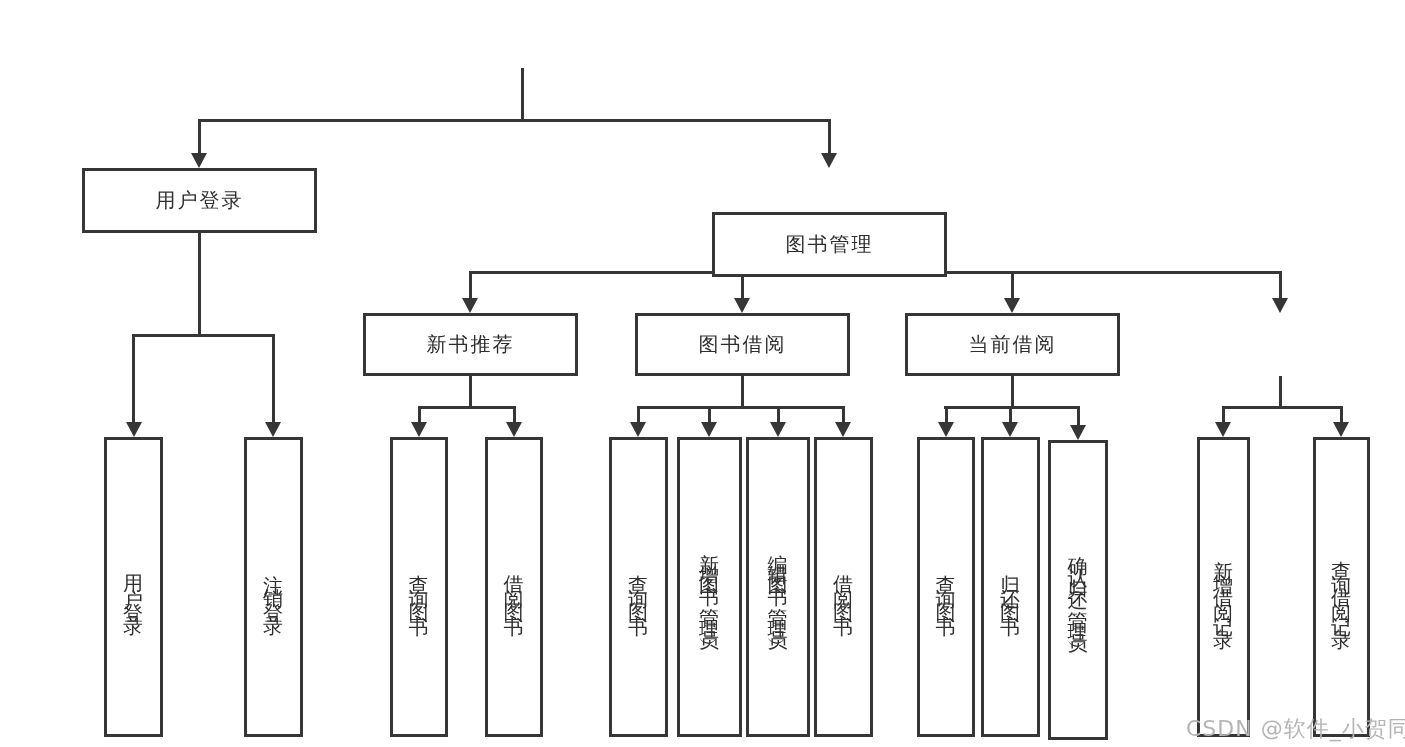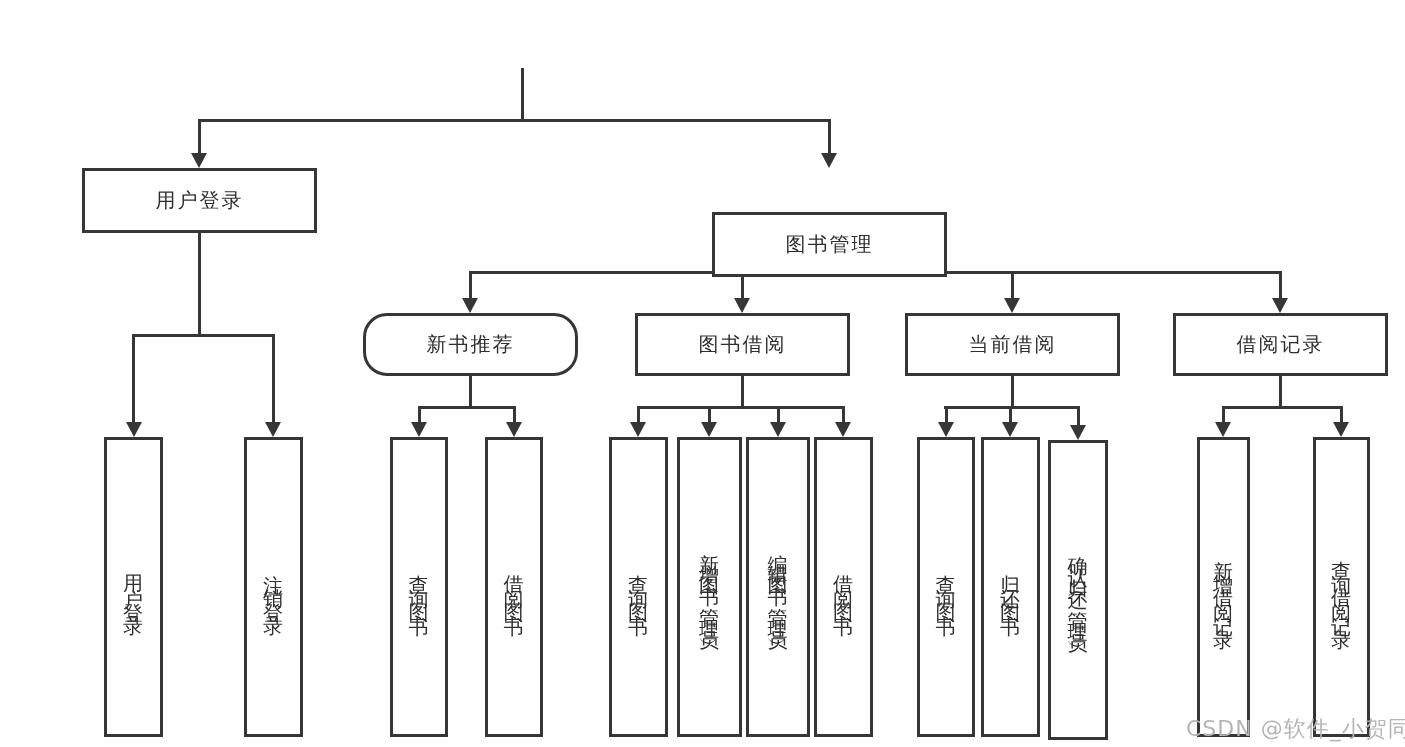--- a/index.html
+++ b/index.html
@@ -37,31 +37,28 @@
 <div class="stage">
 
 
   <div class="box box-h" style="left:82px;top:168px;width:235px;height:65px;">
     <span>用户登录</span>
   </div>
   <div class="box box-h" style="left:712px;top:168px;width:235px;height:65px;margin-top:44px;">
     <span>图书管理</span>
   </div>
 
-  <div class="box box-h" style="left:363px;top:313px;width:215px;height:63px;border-radius:24px;">
+  <div class="box box-h" style="left:363px;top:313px;width:215px;height:63px;">
     <span>新书推荐</span>
   </div>
   <div class="box box-h" style="left:905px;top:313px;width:215px;height:63px;">
     <span>当前借阅</span>
   </div>
   <div class="box box-h" style="left:635px;top:313px;width:215px;height:63px;">
     <span>图书借阅</span>
-  </div>
-  <div class="box box-h" style="left:1173px;top:313px;width:215px;height:63px;">
-    <span>借阅记录</span>
   </div>
 
   <div class="box box-v" style="left:104px;top:437px;width:59px;height:300px;">
     <span>用户登录</span>
   </div>
   <div class="box box-v" style="left:244px;top:437px;width:59px;height:300px;">
     <span>注销登录</span>
   </div>
 
   <div class="box box-v" style="left:390px;top:437px;width:58px;height:300px;">

